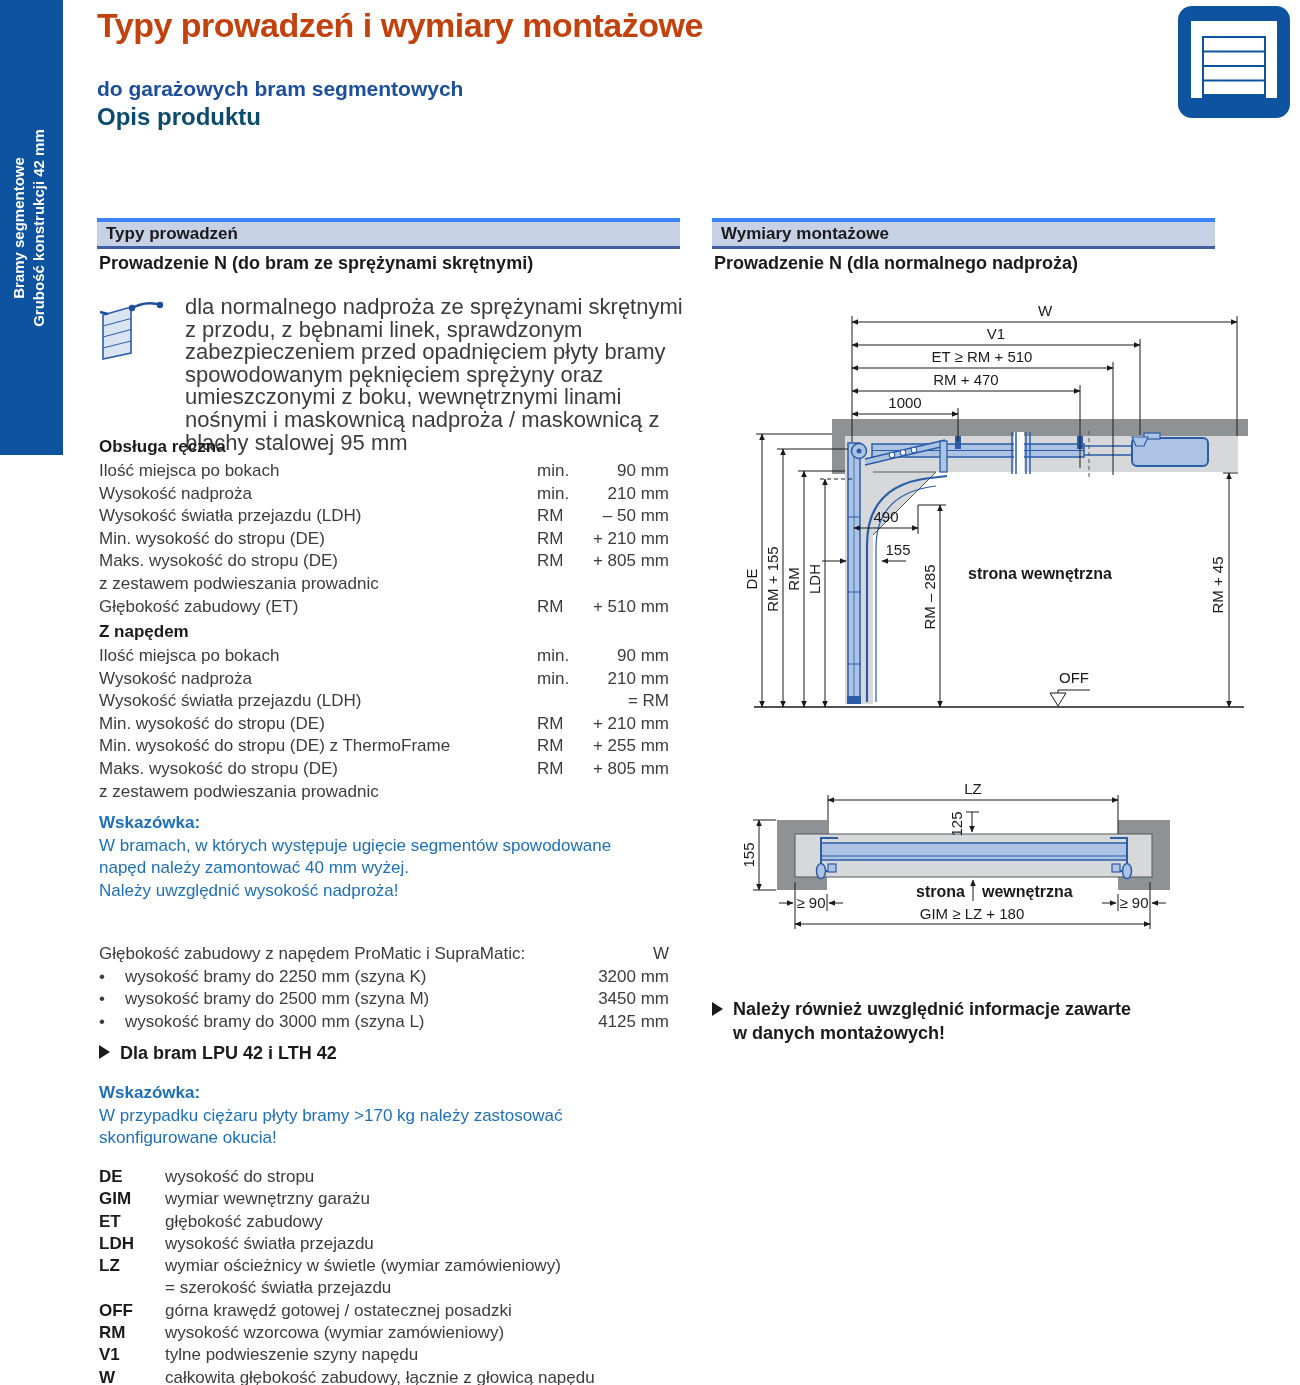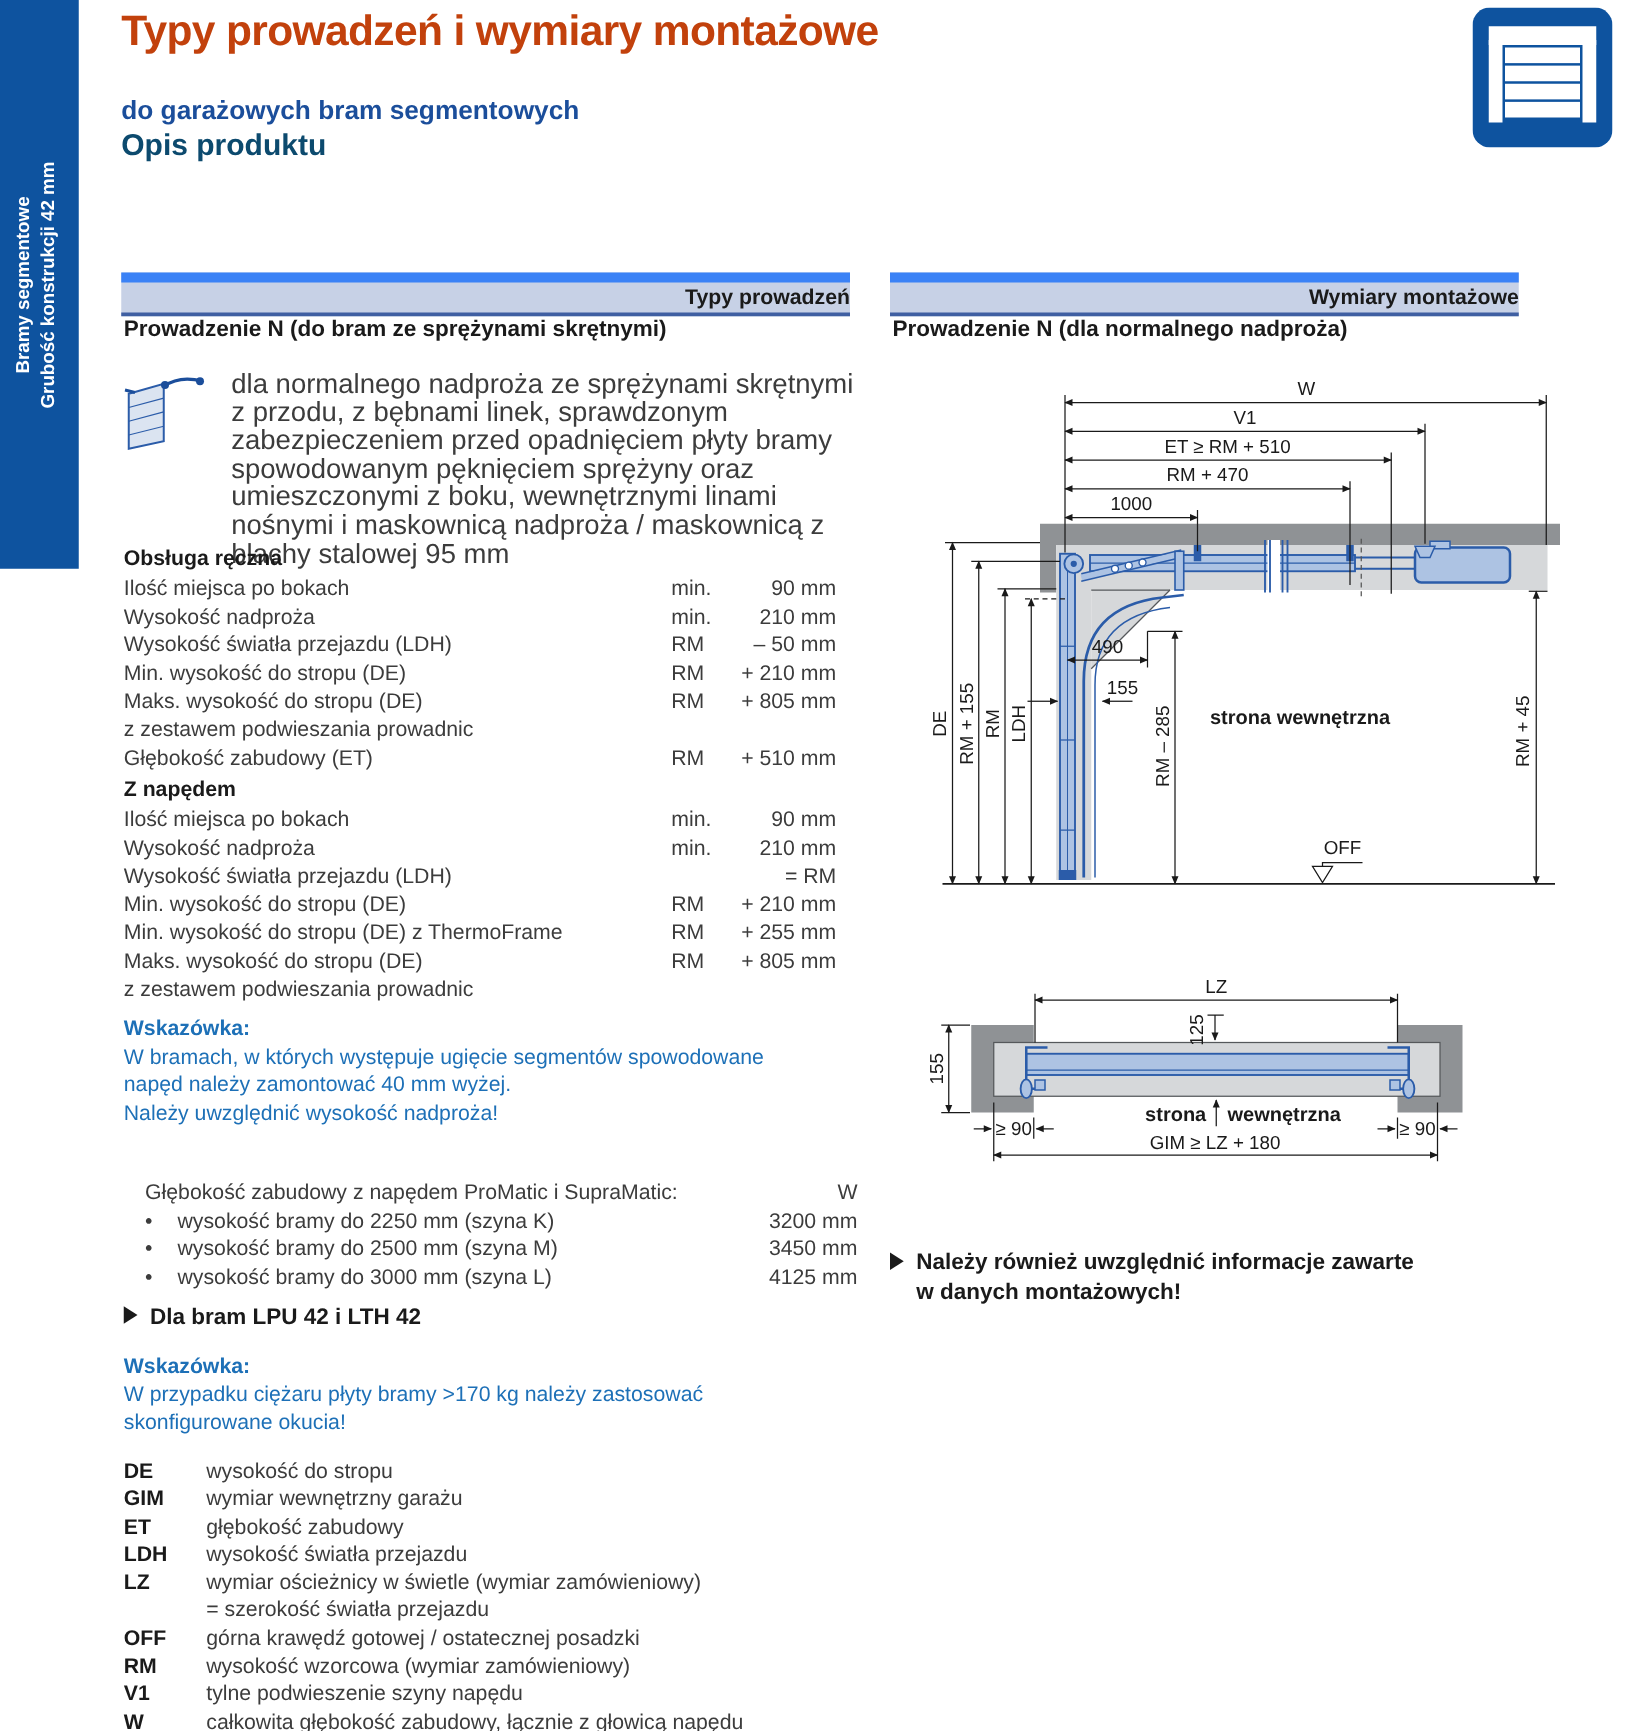--- a/index.html
+++ b/index.html
@@ -9,23 +9,23 @@
   .sidebar{position:absolute;left:0;top:0;width:63px;height:455px;background:#0e539f;}
   .sidebar-rot{position:absolute;left:50%;top:50%;width:440px;height:46px;
         transform:translate(-50%,-50%) rotate(-90deg);text-align:center;color:#fff;
         font-weight:bold;font-size:15px;line-height:20px;}
   
   .h1{position:absolute;left:97px;top:6px;font-size:34px;font-weight:bold;color:#c2410c;letter-spacing:-0.5px;}
   .h2{position:absolute;left:97px;top:57px;font-size:21px;font-weight:bold;color:#1b4e9b;margin-top:20px;}
   .h3{position:absolute;left:97px;top:103px;font-size:24px;font-weight:bold;color:#0c4a6e;}
   .brandicon{position:absolute;left:1178px;top:6px;}
   
-  .secbar{position:absolute;height:23px;background:#c7d1e6;border-top:8px solid #3b82f6;
+  .secbar{position:absolute;height:23px;background:#c7d1e6;border-top:4px solid #3b82f6;
         border-bottom:3px solid #3f5fa2;font-size:17px;font-weight:bold;color:#1a1a1a;
-        padding:1px 0 0 9px;box-sizing:content-box;line-height:22px;text-align:right;}
+        padding:1px 0 0 9px;box-sizing:content-box;line-height:22px;}
   .subhead{position:absolute;font-size:18px;font-weight:bold;color:#1a1a1a;}
   
   .intro{position:absolute;left:185px;top:296px;width:508px;font-size:22px;line-height:22.6px;color:#3c3c3c;}
   .blocktitle{position:absolute;left:99px;font-size:17px;font-weight:bold;color:#1a1a1a;}
   .tbl{position:absolute;left:99px;width:570px;font-size:17px;line-height:22.6px;color:#3c3c3c;}
   .trow{display:flex;}
   .tl{width:438px;}
   .tm{width:52px;}
   .tv{width:80px;text-align:right;}
   .bluenote{position:absolute;left:99px;width:580px;color:#1d70b7;font-size:17px;line-height:22.6px;}
@@ -178,21 +178,21 @@
       </div>
   </div>
 
   <div class="bluenote" style="top:812px;">
     <div class="nt">Wskazówka:</div>
     <div>W bramach, w których występuje ugięcie segmentów spowodowane</div>
     <div>napęd należy zamontować 40 mm wyżej.</div>
     <div>Należy uwzględnić wysokość nadproża!</div>
   </div>
 
-  <div class="depth" style="top:943px;margin-left:17px;">
+  <div class="depth" style="top:943px;">
     <div class="drow">
       <span class="dl1">Głębokość zabudowy z napędem ProMatic i SupraMatic:</span>
       <span class="dv">W</span>
     </div>
     <div class="drow">
       <span class="bullet">•</span>
       <span class="dl1">wysokość bramy do 2250 mm (szyna K)</span>
       <span class="dv">3200 mm</span>
     </div>
     <div class="drow">

